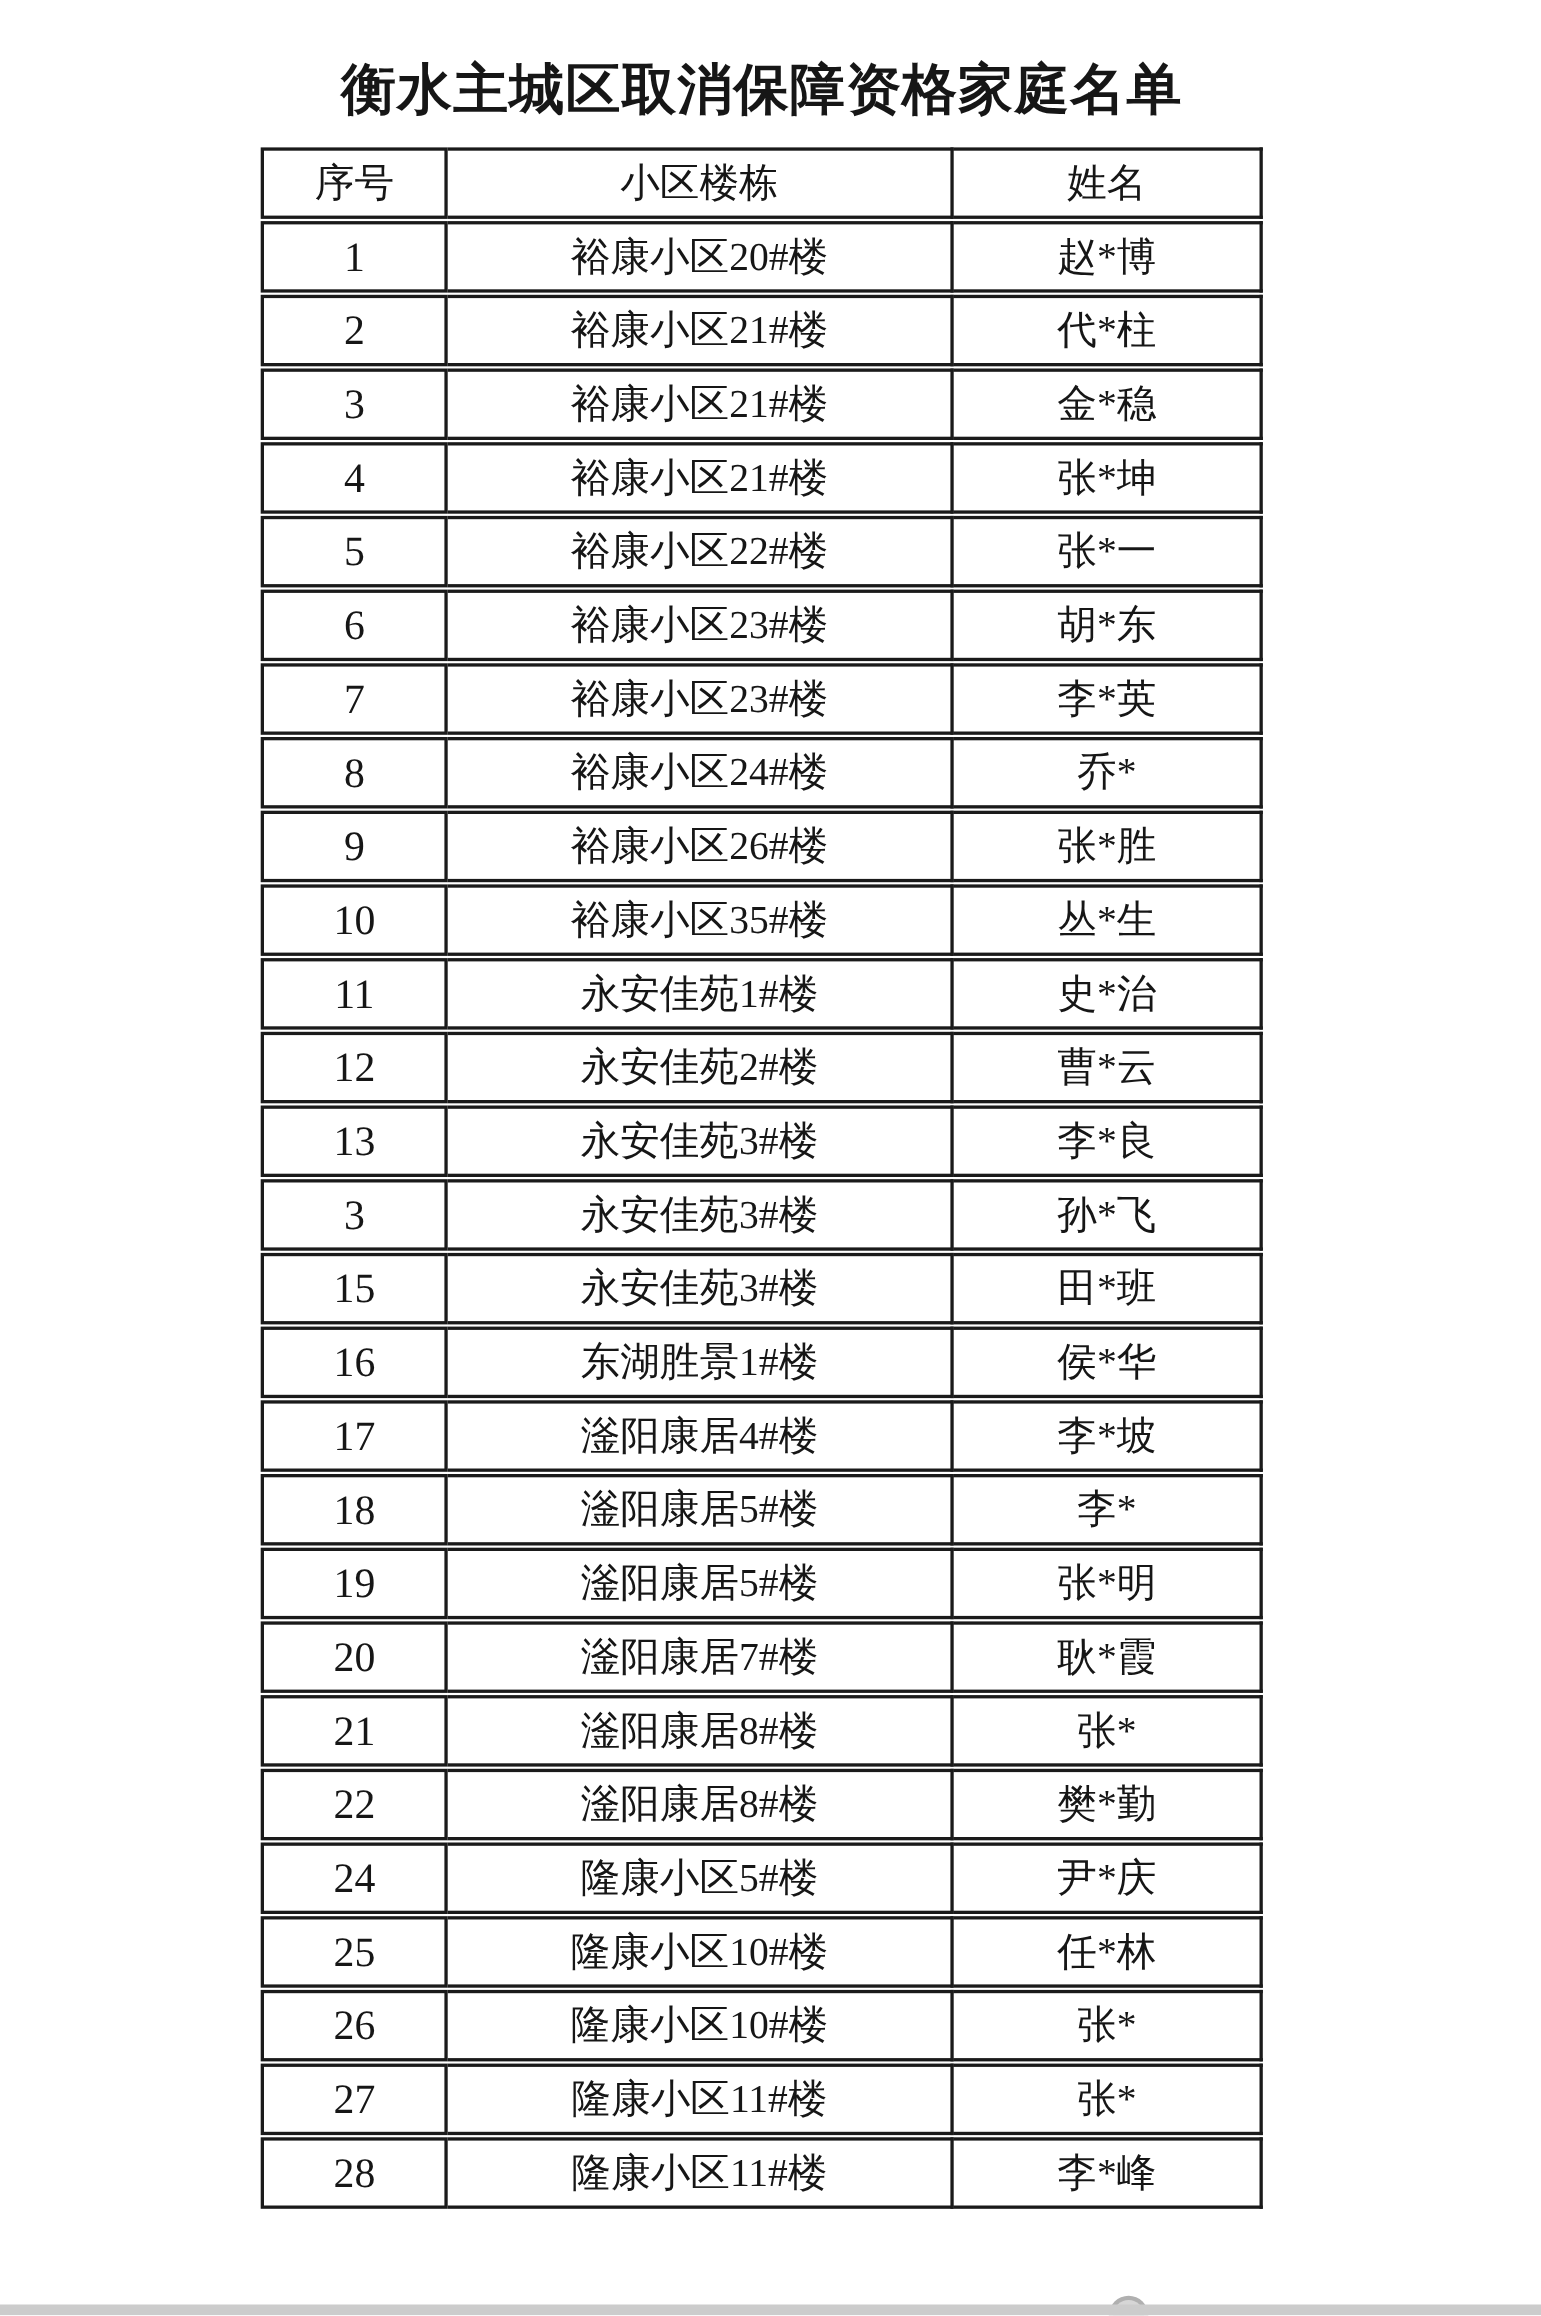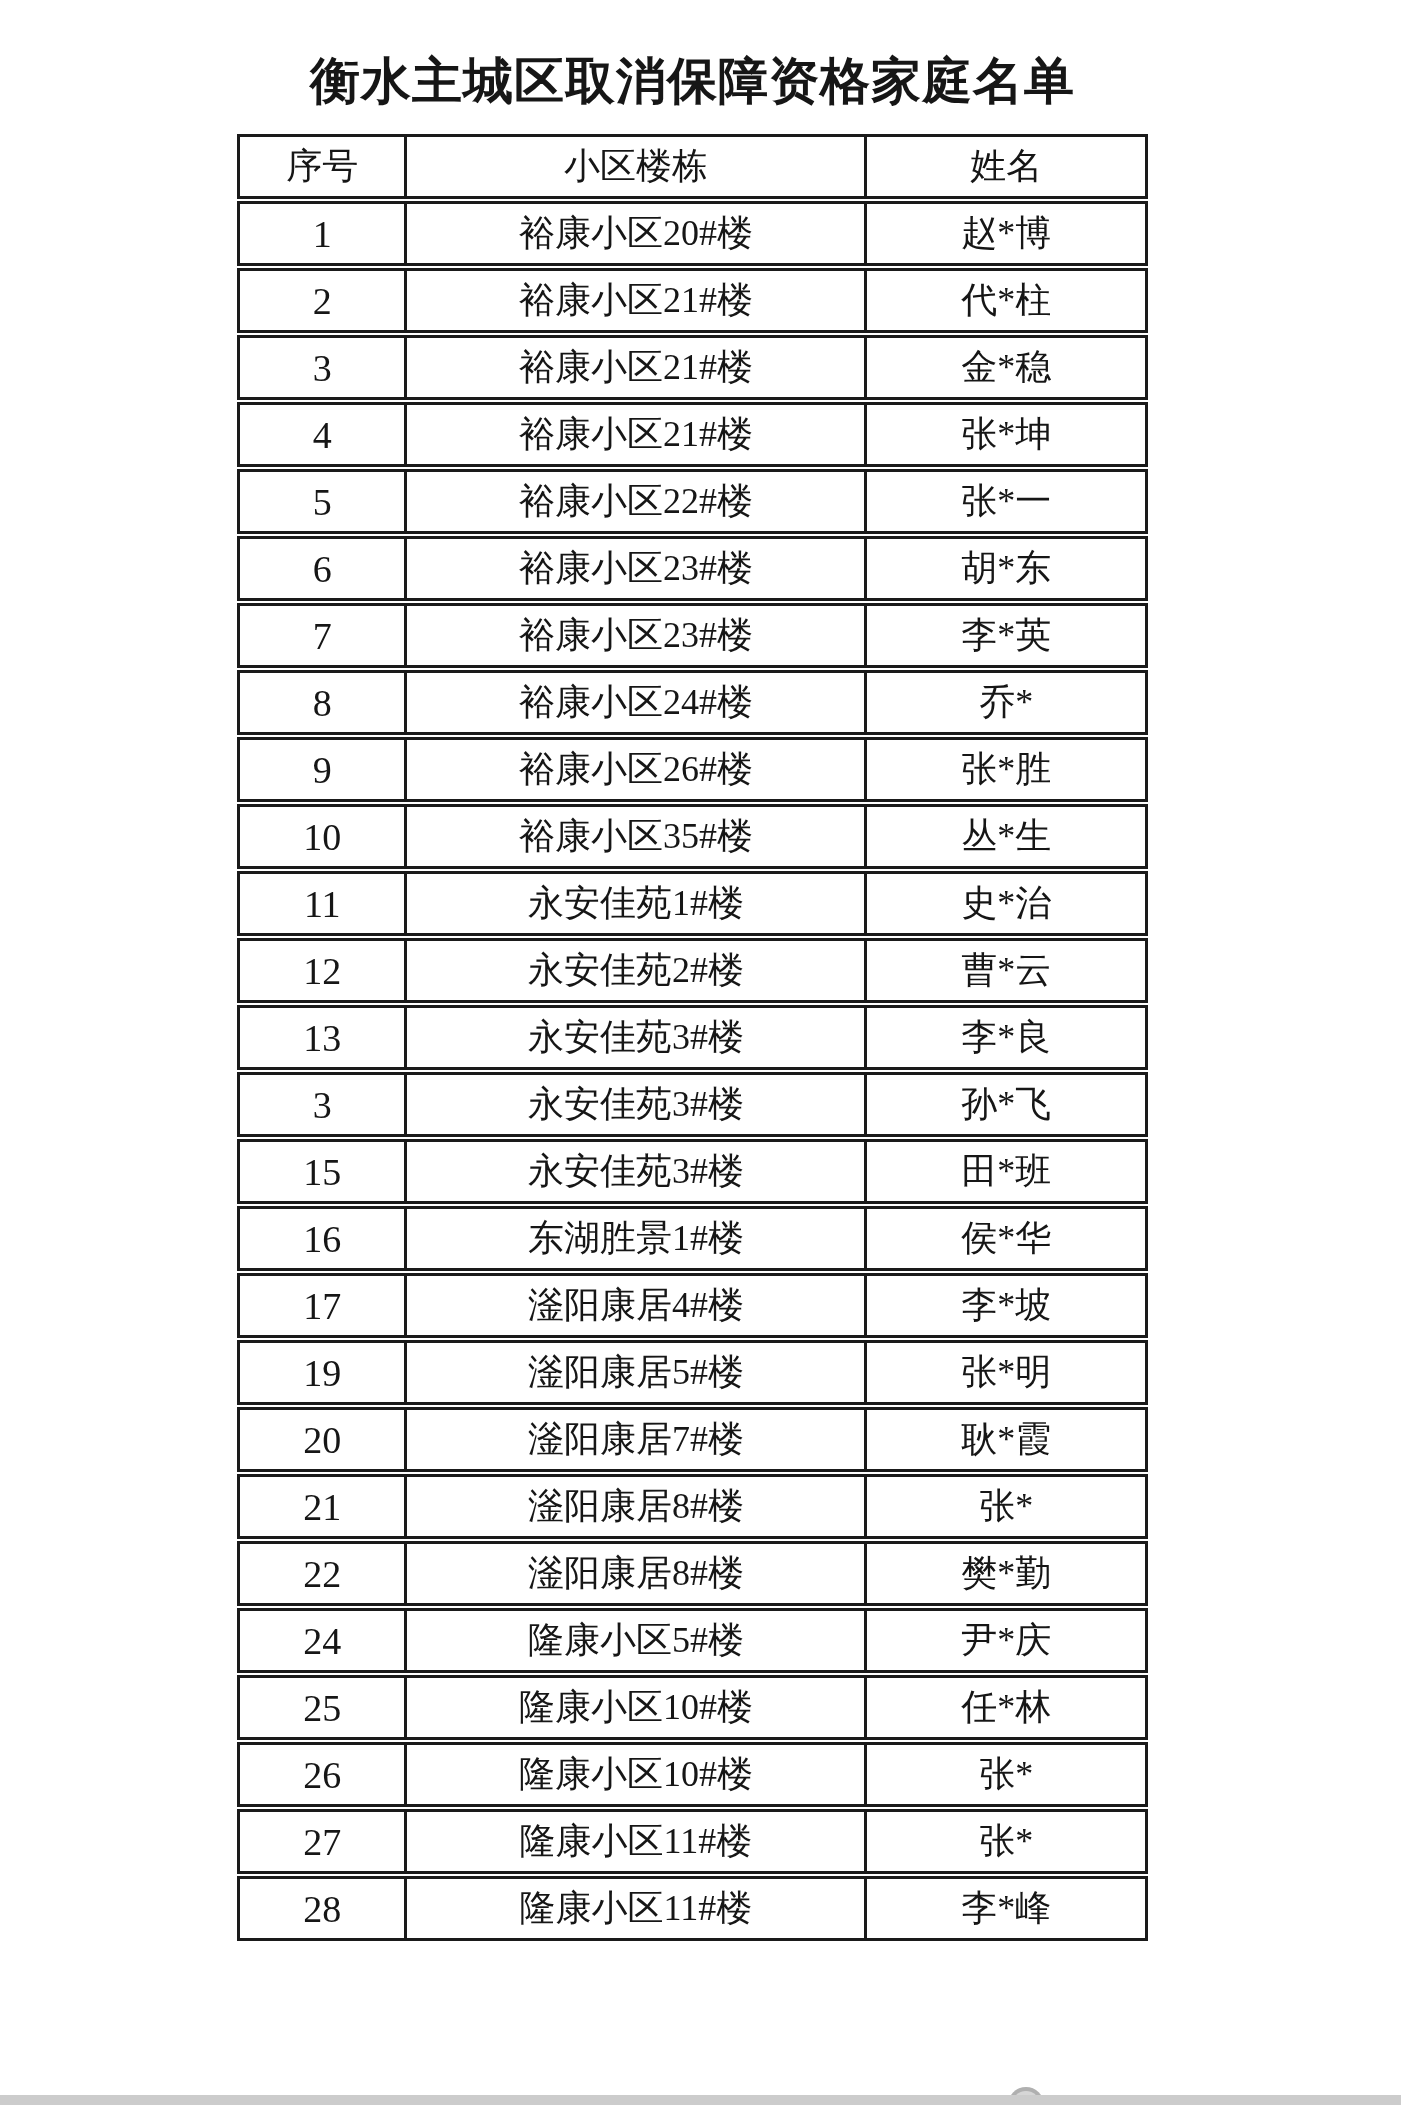--- a/index.html
+++ b/index.html
@@ -171,20 +171,25 @@
     <td class="idx">16</td>
     <td>东湖胜景1#楼</td>
     <td>侯*华</td>
   </tr>
         <tr>
     <td class="idx">17</td>
     <td>滏阳康居4#楼</td>
     <td>李*坡</td>
   </tr>
         <tr>
+    <td class="idx">18</td>
+    <td>滏阳康居5#楼</td>
+    <td>李*</td>
+  </tr>
+        <tr>
     <td class="idx">19</td>
     <td>滏阳康居5#楼</td>
     <td>张*明</td>
   </tr>
         <tr>
     <td class="idx">20</td>
     <td>滏阳康居7#楼</td>
     <td>耿*霞</td>
   </tr>
         <tr>

